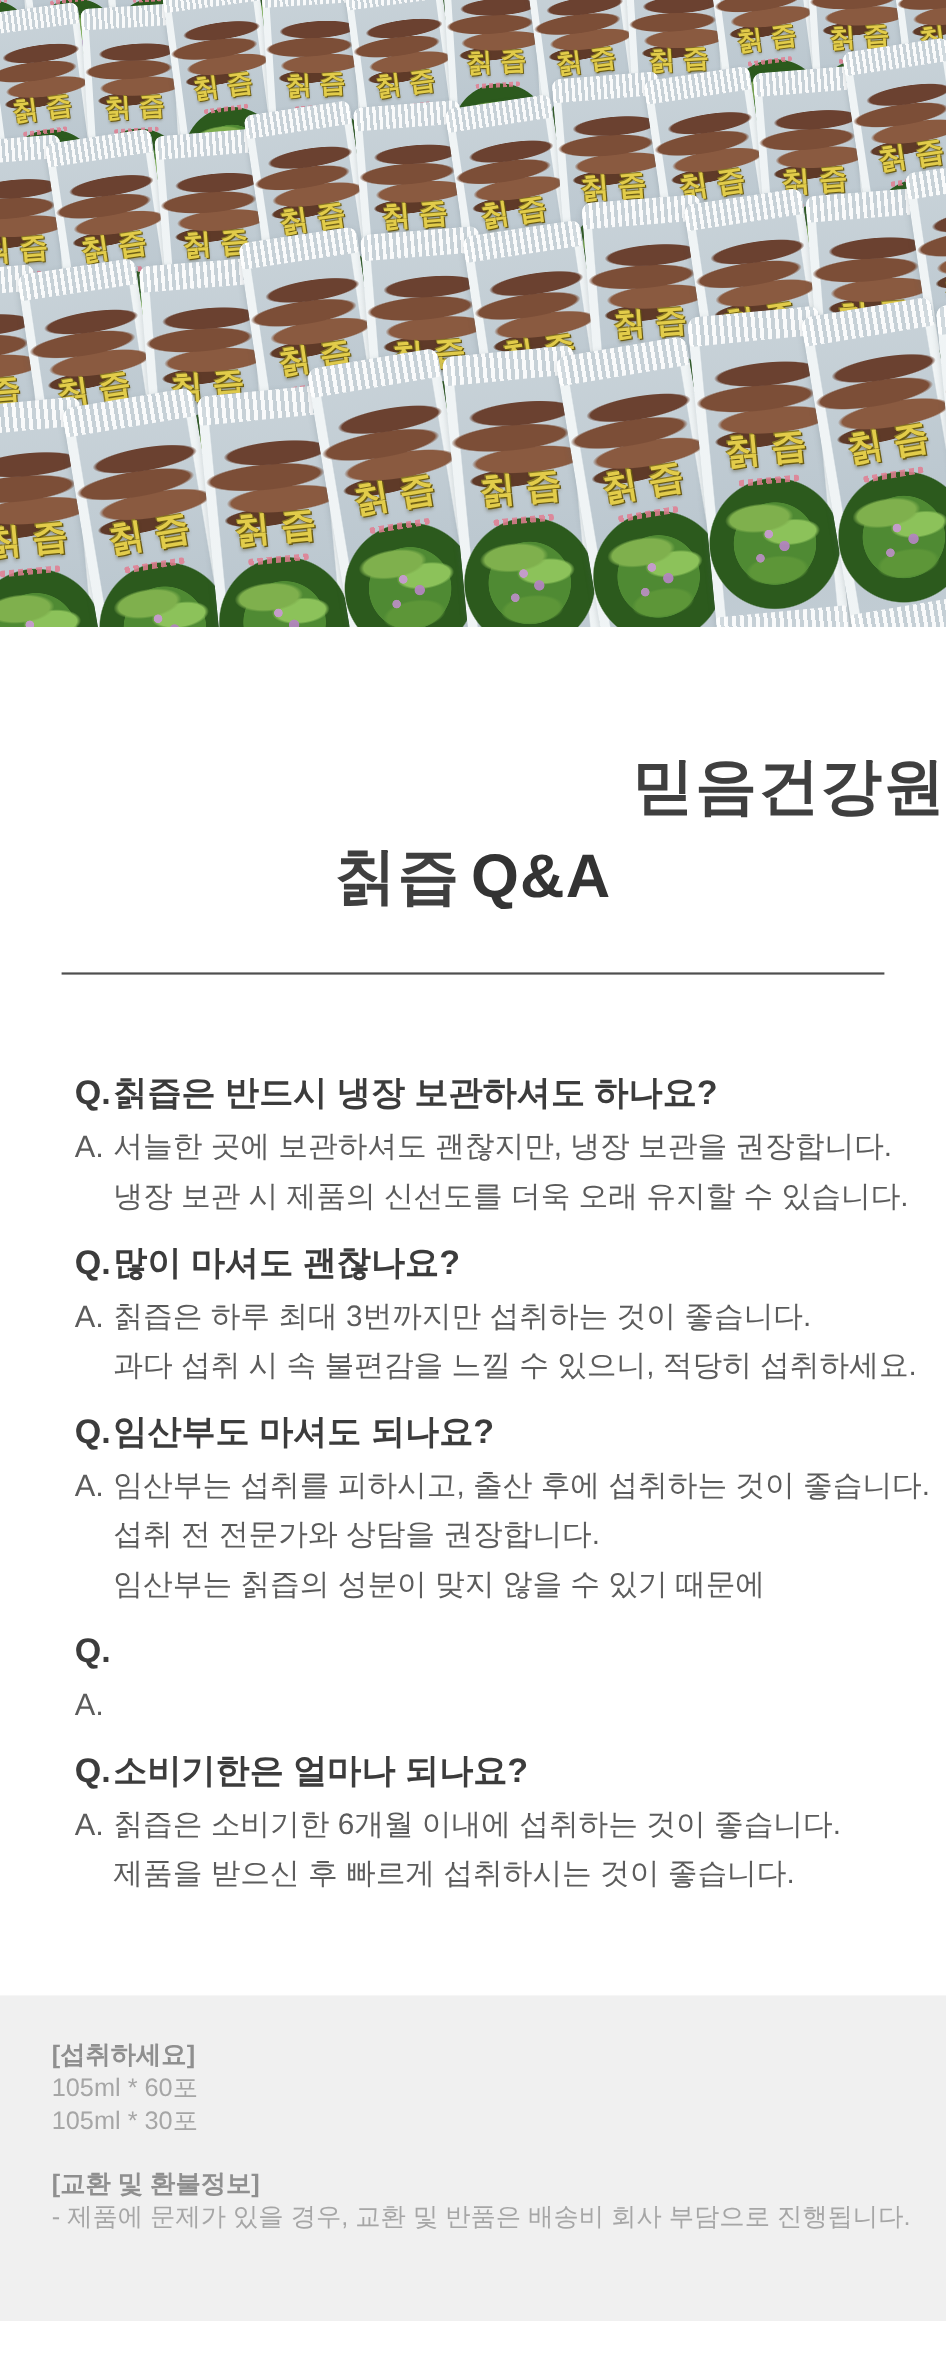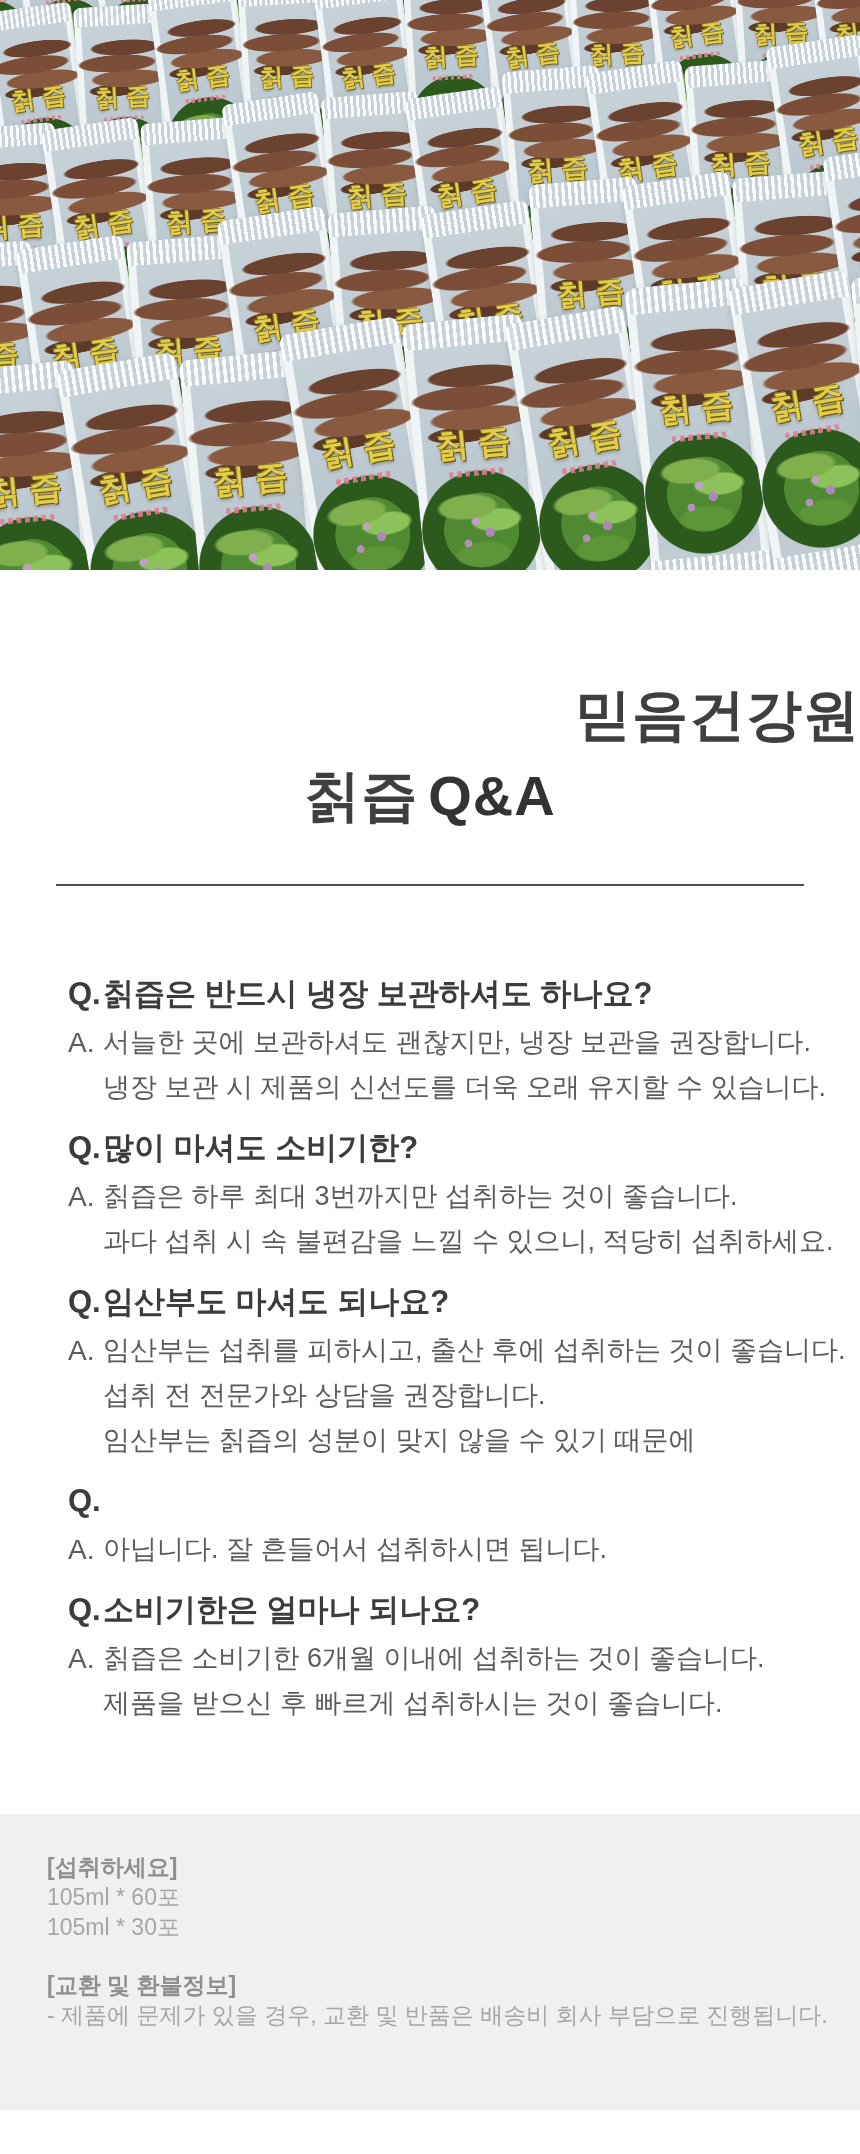--- a/index.html
+++ b/index.html
@@ -303,21 +303,21 @@
       <div class="a-lines">
             <div class="a-line">서늘한 곳에 보관하셔도 괜찮지만, 냉장 보관을 권장합니다.</div>
             <div class="a-line">냉장 보관 시 제품의 신선도를 더욱 오래 유지할 수 있습니다.</div>
           </div>
     </div>
   </div>
 
   <div class="qa-item">
     <div class="qa-q">
       <span class="q-badge">Q.</span>
-      <span class="q-text">많이 마셔도 소비기한?</span>
+      <span class="q-text">많이 마셔도 괜찮나요?</span>
     </div>
     <div class="qa-a">
       <span class="a-badge">A.</span>
       <div class="a-lines">
             <div class="a-line">칡즙은 하루 최대 3번까지만 섭취하는 것이 좋습니다.</div>
             <div class="a-line">과다 섭취 시 속 불편감을 느낄 수 있으니, 적당히 섭취하세요.</div>
           </div>
     </div>
   </div>
 
@@ -336,21 +336,20 @@
     </div>
   </div>
 
   <div class="qa-item">
     <div class="qa-q">
       <span class="q-badge">Q.</span>
     </div>
     <div class="qa-a">
       <span class="a-badge">A.</span>
       <div class="a-lines">
-            <div class="a-line">아닙니다. 잘 흔들어서 섭취하시면 됩니다.</div>
           </div>
     </div>
   </div>
 
   <div class="qa-item">
     <div class="qa-q">
       <span class="q-badge">Q.</span>
       <span class="q-text">소비기한은 얼마나 되나요?</span>
     </div>
     <div class="qa-a">

